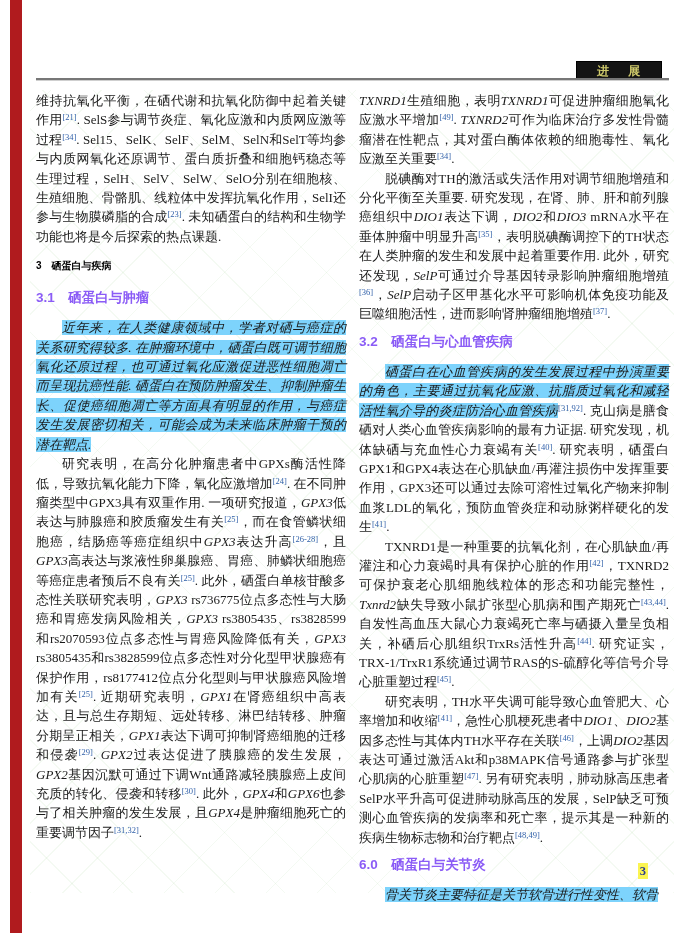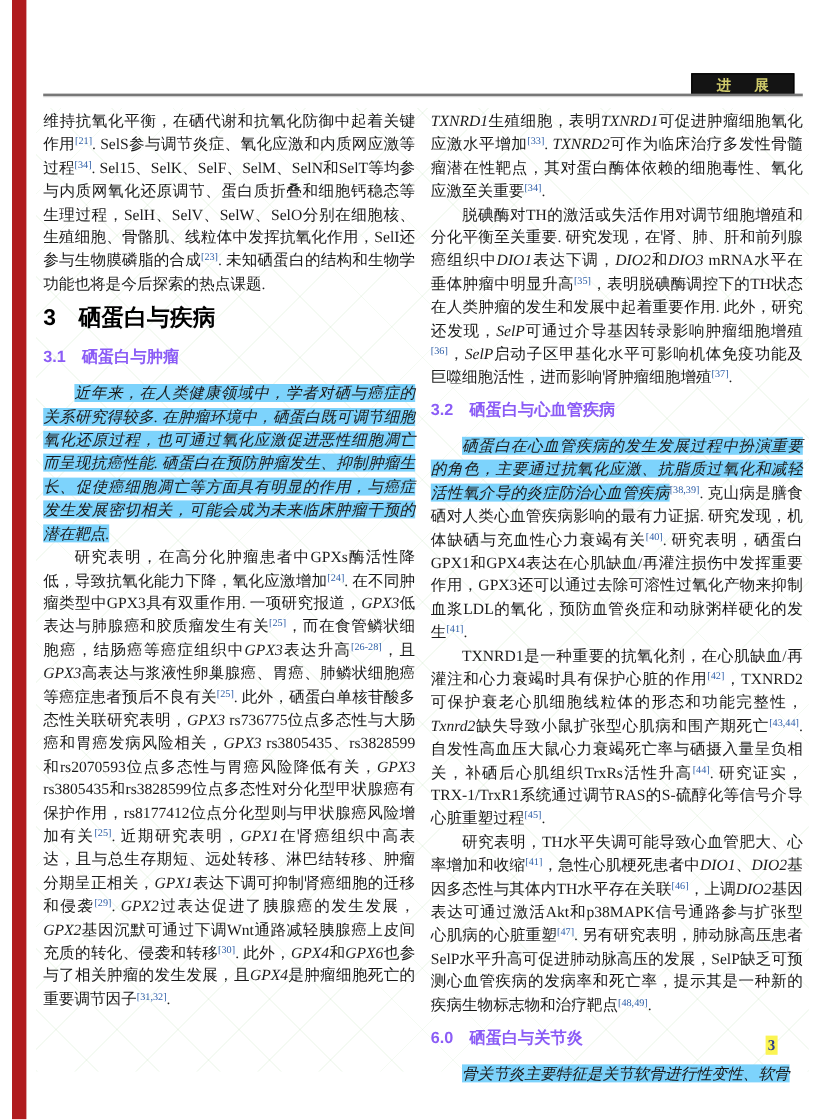--- a/index.html
+++ b/index.html
@@ -19,37 +19,37 @@
   }
   .edge-strip {
     position:absolute; left:10px; top:0; width:12px; height:100%;
     background:#b01b1e;
   }
   .badge {
     position:absolute; top:61px; right:38px; width:86px; height:18px;
     background:#141414; color:#cfca6b;
     font-family:"Liberation Sans","DejaVu Sans",sans-serif;
     font-weight:bold; font-size:12px; letter-spacing:8px;
-    text-align:center; line-height:18px; padding-left:8px;
+    line-height:18px; padding-left:20px;
     border:1px solid #000;
   }
   .header-rule {
     position:absolute; top:78px; left:36px; width:633px; height:3px;
     background:linear-gradient(#777 0 2px, #cfcfcf 2px 3px);
   }
   .content {
     position:absolute; left:36px; top:91px; width:633px;
     display:flex; gap:13px;
   }
   .col { width:310px; font-size:13px; line-height:19.4px; text-align:justify; }
   .col p { margin:0; }
   .ind { text-indent:2em; }
   .h2 {
     font-family:"Liberation Sans","DejaVu Sans",sans-serif;
-    font-weight:bold; font-size:19px; color:#000;
+    font-weight:bold; font-size:10px; color:#000;
     margin:10px 0 13px 0; line-height:20px;
   }
   .h3 {
     font-family:"Liberation Sans","DejaVu Sans",sans-serif;
     font-weight:bold; font-size:13.5px; color:#8b5cf6;
     margin:9px 0 11px 0; line-height:18px;
   }
   .cite { color:#2f5fa8; font-size:8.5px; line-height:0; vertical-align:4px; }
   .it { font-style:italic; }
   .hl { background:#7dd3fc;font-style:italic; }
@@ -74,24 +74,24 @@
 
     <div class="col">
       <p><span>维持抗氧化平衡，在硒代谢和抗氧化防御中起着关键作用</span><span class="cite">[21]</span><span>. SelS参与调节炎症、氧化应激和内质网应激等过程</span><span class="cite">[34]</span><span>. Sel15、SelK、SelF、SelM、SelN和SelT等均参与内质网氧化还原调节、蛋白质折叠和细胞钙稳态等生理过程，SelH、SelV、SelW、SelO分别在细胞核、生殖细胞、骨骼肌、线粒体中发挥抗氧化作用，SelI还参与生物膜磷脂的合成</span><span class="cite">[23]</span><span>. 未知硒蛋白的结构和生物学功能也将是今后探索的热点课题.</span></p>
       <div class="h2">3　硒蛋白与疾病</div>
       <div class="h3">3.1　硒蛋白与肿瘤</div>
       <p class="ind"><span class="hl">近年来，在人类健康领域中，学者对硒与癌症的关系研究得较多. 在肿瘤环境中，硒蛋白既可调节细胞氧化还原过程，也可通过氧化应激促进恶性细胞凋亡而呈现抗癌性能. 硒蛋白在预防肿瘤发生、抑制肿瘤生长、促使癌细胞凋亡等方面具有明显的作用，与癌症发生发展密切相关，可能会成为未来临床肿瘤干预的潜在靶点.</span></p>
       <p class="ind"><span>研究表明，在高分化肿瘤患者中GPXs酶活性降低，导致抗氧化能力下降，氧化应激增加</span><span class="cite">[24]</span><span>. 在不同肿瘤类型中GPX3具有双重作用. 一项研究报道，</span><span class="it">GPX3</span><span>低表达与肺腺癌和胶质瘤发生有关</span><span class="cite">[25]</span><span>，而在食管鳞状细胞癌，结肠癌等癌症组织中</span><span class="it">GPX3</span><span>表达升高</span><span class="cite">[26-28]</span><span>，且</span><span class="it">GPX3</span><span>高表达与浆液性卵巢腺癌、胃癌、肺鳞状细胞癌等癌症患者预后不良有关</span><span class="cite">[25]</span><span>. 此外，硒蛋白单核苷酸多态性关联研究表明，</span><span class="it">GPX3</span><span> rs736775位点多态性与大肠癌和胃癌发病风险相关，</span><span class="it">GPX3</span><span> rs3805435、rs3828599和rs2070593位点多态性与胃癌风险降低有关，</span><span class="it">GPX3</span><span> rs3805435和rs3828599位点多态性对分化型甲状腺癌有保护作用，rs8177412位点分化型则与甲状腺癌风险增加有关</span><span class="cite">[25]</span><span>. 近期研究表明，</span><span class="it">GPX1</span><span>在肾癌组织中高表达，且与总生存期短、远处转移、淋巴结转移、肿瘤分期呈正相关，</span><span class="it">GPX1</span><span>表达下调可抑制肾癌细胞的迁移和侵袭</span><span class="cite">[29]</span><span>. </span><span class="it">GPX2</span><span>过表达促进了胰腺癌的发生发展，</span><span class="it">GPX2</span><span>基因沉默可通过下调Wnt通路减轻胰腺癌上皮间充质的转化、侵袭和转移</span><span class="cite">[30]</span><span>. 此外，</span><span class="it">GPX4</span><span>和</span><span class="it">GPX6</span><span>也参与了相关肿瘤的发生发展，且</span><span class="it">GPX4</span><span>是肿瘤细胞死亡的重要调节因子</span><span class="cite">[31,32]</span><span>.</span></p>
     </div>
 
     <div class="col">
-      <p><span class="it">TXNRD1</span><span>生殖细胞，表明</span><span class="it">TXNRD1</span><span>可促进肿瘤细胞氧化应激水平增加</span><span class="cite">[33]</span><span>. </span><span class="it">TXNRD2</span><span>可作为临床治疗多发性骨髓瘤潜在性靶点，其对蛋白酶体依赖的细胞毒性、氧化应激至关重要</span><span class="cite">[34]</span><span>.</span></p>
+      <p><span class="it">TXNRD1</span><span>生殖细胞，表明</span><span class="it">TXNRD1</span><span>可促进肿瘤细胞氧化应激水平增加</span><span class="cite">[49]</span><span>. </span><span class="it">TXNRD2</span><span>可作为临床治疗多发性骨髓瘤潜在性靶点，其对蛋白酶体依赖的细胞毒性、氧化应激至关重要</span><span class="cite">[34]</span><span>.</span></p>
       <p class="ind"><span>脱碘酶对TH的激活或失活作用对调节细胞增殖和分化平衡至关重要. 研究发现，在肾、肺、肝和前列腺癌组织中</span><span class="it">DIO1</span><span>表达下调，</span><span class="it">DIO2</span><span>和</span><span class="it">DIO3</span><span> mRNA水平在垂体肿瘤中明显升高</span><span class="cite">[35]</span><span>，表明脱碘酶调控下的TH状态在人类肿瘤的发生和发展中起着重要作用. 此外，研究还发现，</span><span class="it">SelP</span><span>可通过介导基因转录影响肿瘤细胞增殖</span><span class="cite">[36]</span><span>，</span><span class="it">SelP</span><span>启动子区甲基化水平可影响机体免疫功能及巨噬细胞活性，进而影响肾肿瘤细胞增殖</span><span class="cite">[37]</span><span>.</span></p>
       <div class="h3">3.2　硒蛋白与心血管疾病</div>
-      <p class="ind"><span class="hl">硒蛋白在心血管疾病的发生发展过程中扮演重要的角色，主要通过抗氧化应激、抗脂质过氧化和减轻活性氧介导的炎症防治心血管疾病</span><span class="cite">[38,39]</span><span>. 克山病是膳食硒对人类心血管疾病影响的最有力证据. 研究发现，机体缺硒与充血性心力衰竭有关</span><span class="cite">[40]</span><span>. 研究表明，硒蛋白GPX1和GPX4表达在心肌缺血/再灌注损伤中发挥重要作用，GPX3还可以通过去除可溶性过氧化产物来抑制血浆LDL的氧化，预防血管炎症和动脉粥样硬化的发生</span><span class="cite">[41]</span><span>.</span></p>
+      <p class="ind"><span class="hl">硒蛋白在心血管疾病的发生发展过程中扮演重要的角色，主要通过抗氧化应激、抗脂质过氧化和减轻活性氧介导的炎症防治心血管疾病</span><span class="cite">[31,92]</span><span>. 克山病是膳食硒对人类心血管疾病影响的最有力证据. 研究发现，机体缺硒与充血性心力衰竭有关</span><span class="cite">[40]</span><span>. 研究表明，硒蛋白GPX1和GPX4表达在心肌缺血/再灌注损伤中发挥重要作用，GPX3还可以通过去除可溶性过氧化产物来抑制血浆LDL的氧化，预防血管炎症和动脉粥样硬化的发生</span><span class="cite">[41]</span><span>.</span></p>
       <p class="ind"><span>TXNRD1是一种重要的抗氧化剂，在心肌缺血/再灌注和心力衰竭时具有保护心脏的作用</span><span class="cite">[42]</span><span>，TXNRD2可保护衰老心肌细胞线粒体的形态和功能完整性，</span><span class="it">Txnrd2</span><span>缺失导致小鼠扩张型心肌病和围产期死亡</span><span class="cite">[43,44]</span><span>. 自发性高血压大鼠心力衰竭死亡率与硒摄入量呈负相关，补硒后心肌组织TrxRs活性升高</span><span class="cite">[44]</span><span>. 研究证实，TRX-1/TrxR1系统通过调节RAS的S-硫醇化等信号介导心脏重塑过程</span><span class="cite">[45]</span><span>.</span></p>
       <p class="ind"><span>研究表明，TH水平失调可能导致心血管肥大、心率增加和收缩</span><span class="cite">[41]</span><span>，急性心肌梗死患者中</span><span class="it">DIO1</span><span>、</span><span class="it">DIO2</span><span>基因多态性与其体内TH水平存在关联</span><span class="cite">[46]</span><span>，上调</span><span class="it">DIO2</span><span>基因表达可通过激活Akt和p38MAPK信号通路参与扩张型心肌病的心脏重塑</span><span class="cite">[47]</span><span>. 另有研究表明，肺动脉高压患者SelP水平升高可促进肺动脉高压的发展，SelP缺乏可预测心血管疾病的发病率和死亡率，提示其是一种新的疾病生物标志物和治疗靶点</span><span class="cite">[48,49]</span><span>.</span></p>
       <div class="h3">6.0　硒蛋白与关节炎</div>
       <p class="ind"><span class="hl">骨关节炎主要特征是关节软骨进行性变性、软骨</span></p>
     </div>
 
   </div>
 
   <div class="page-number">3</div>
 

